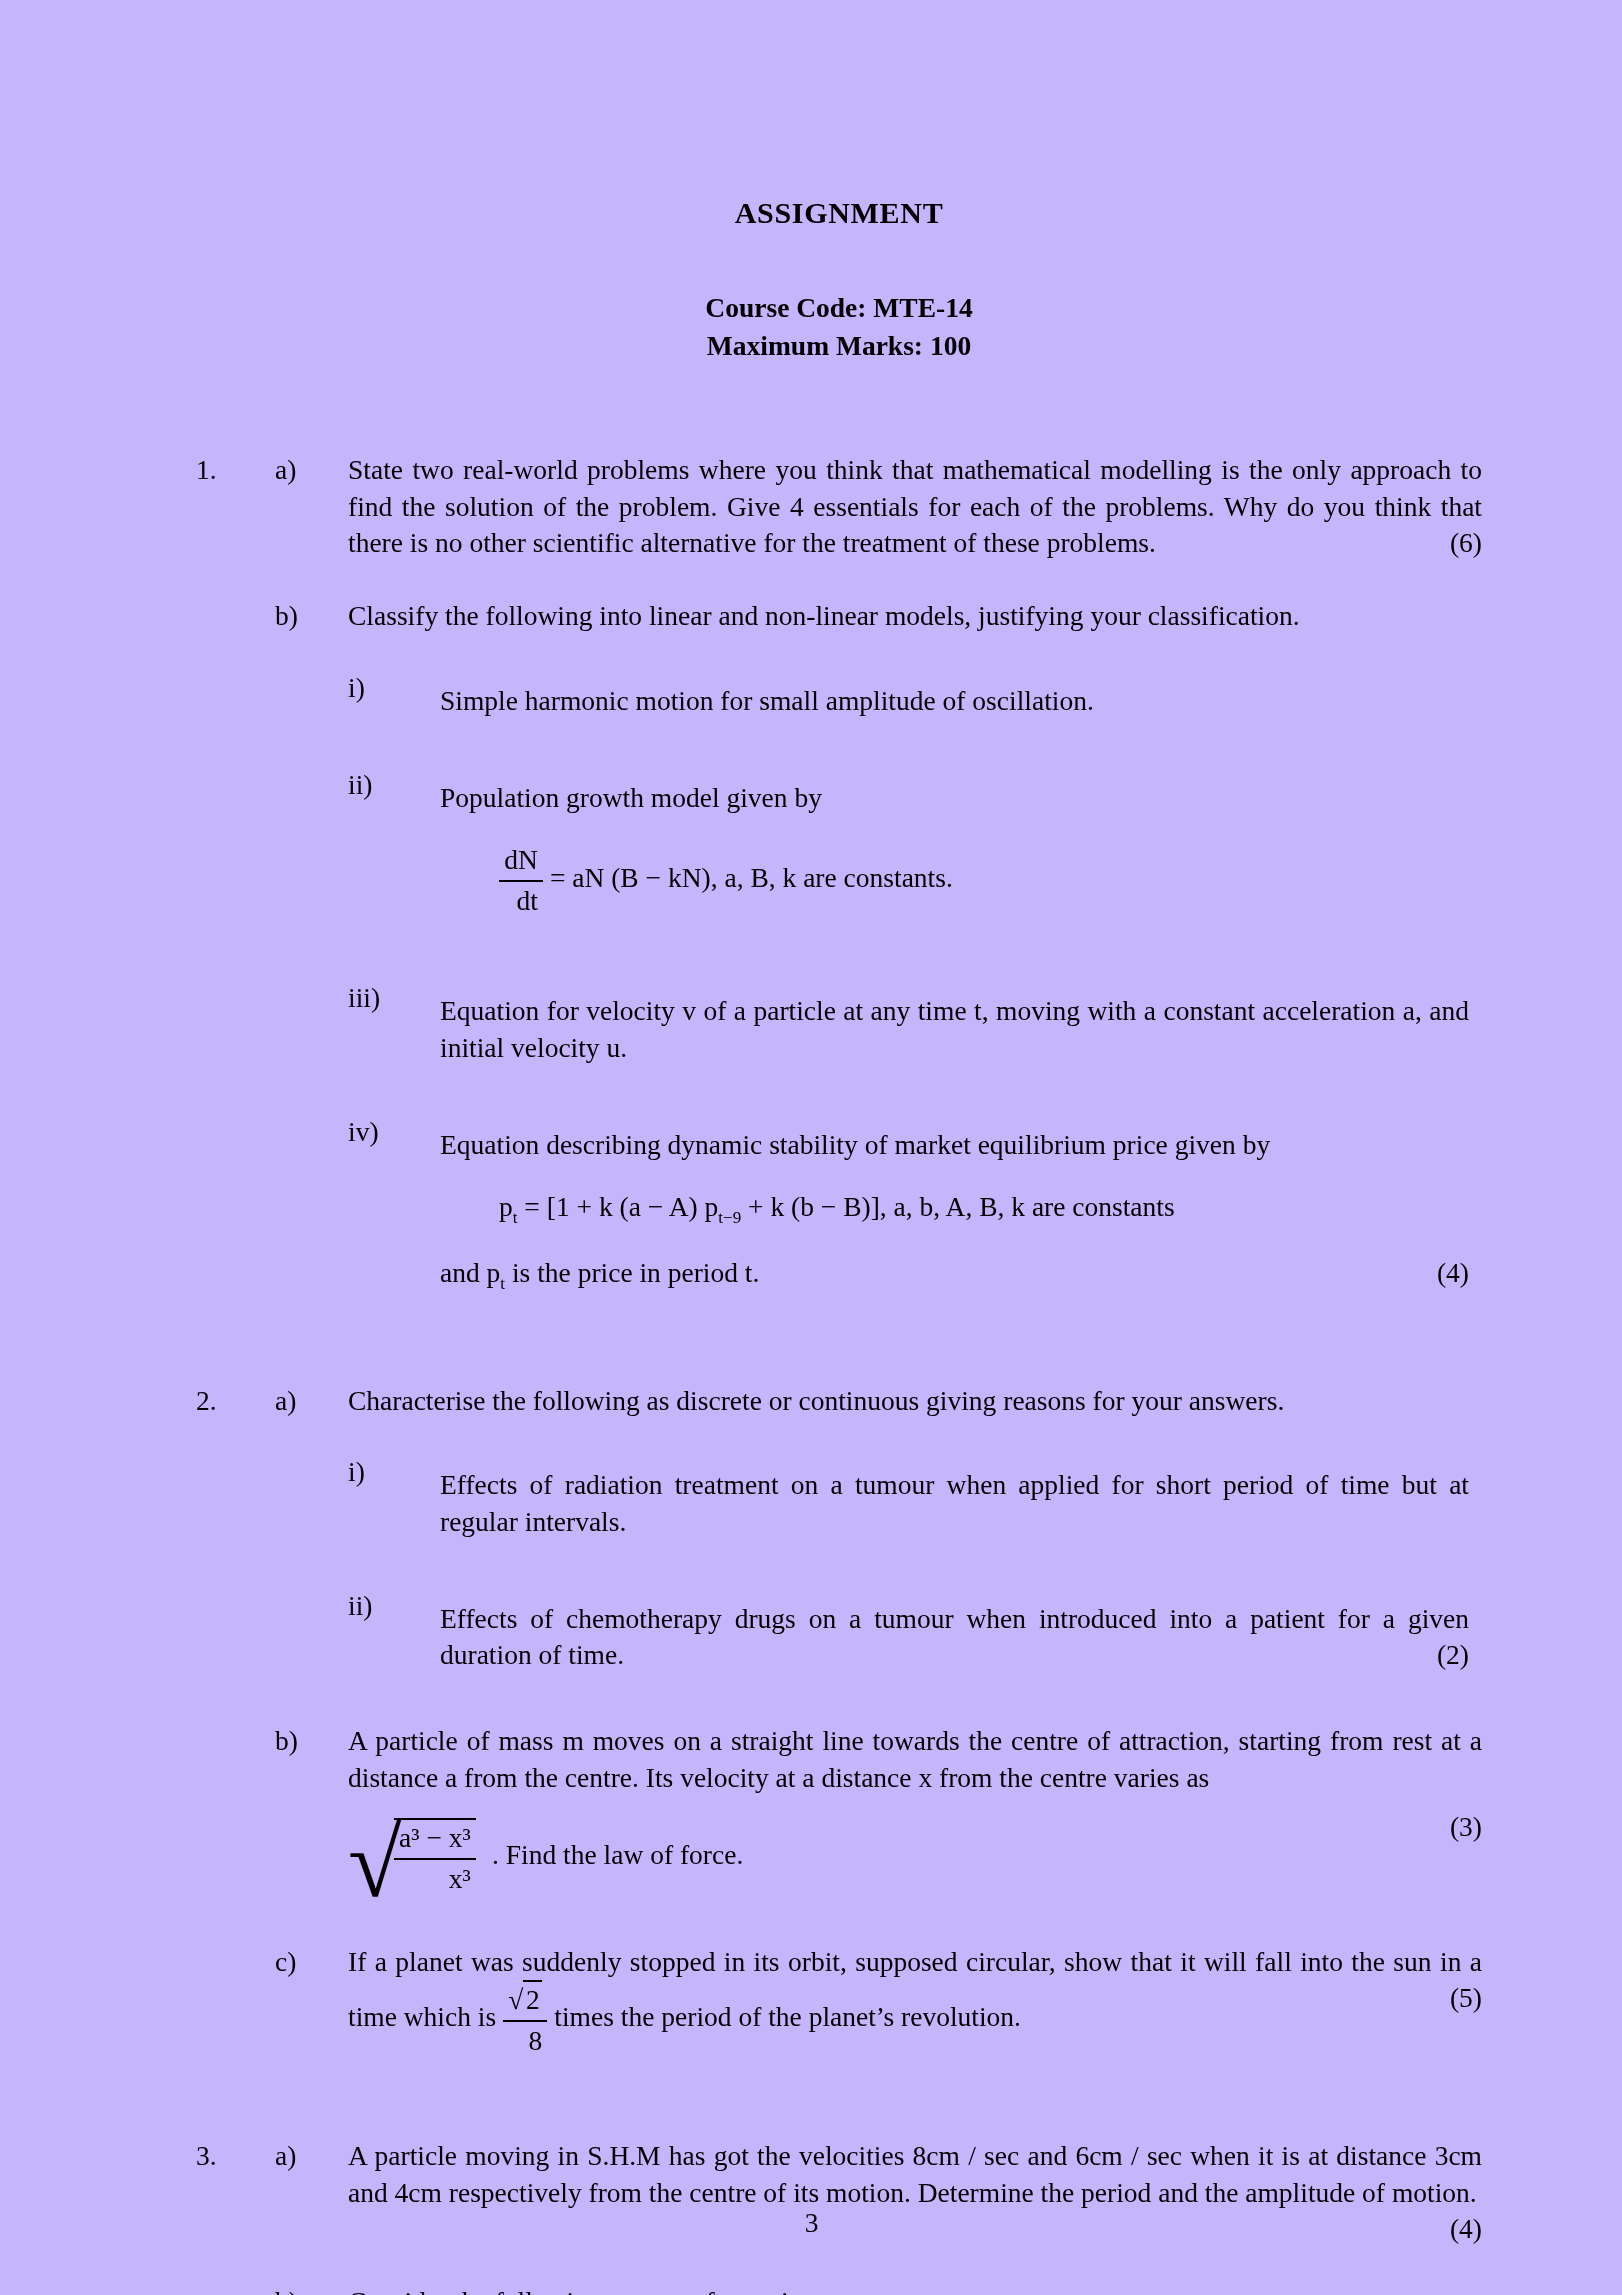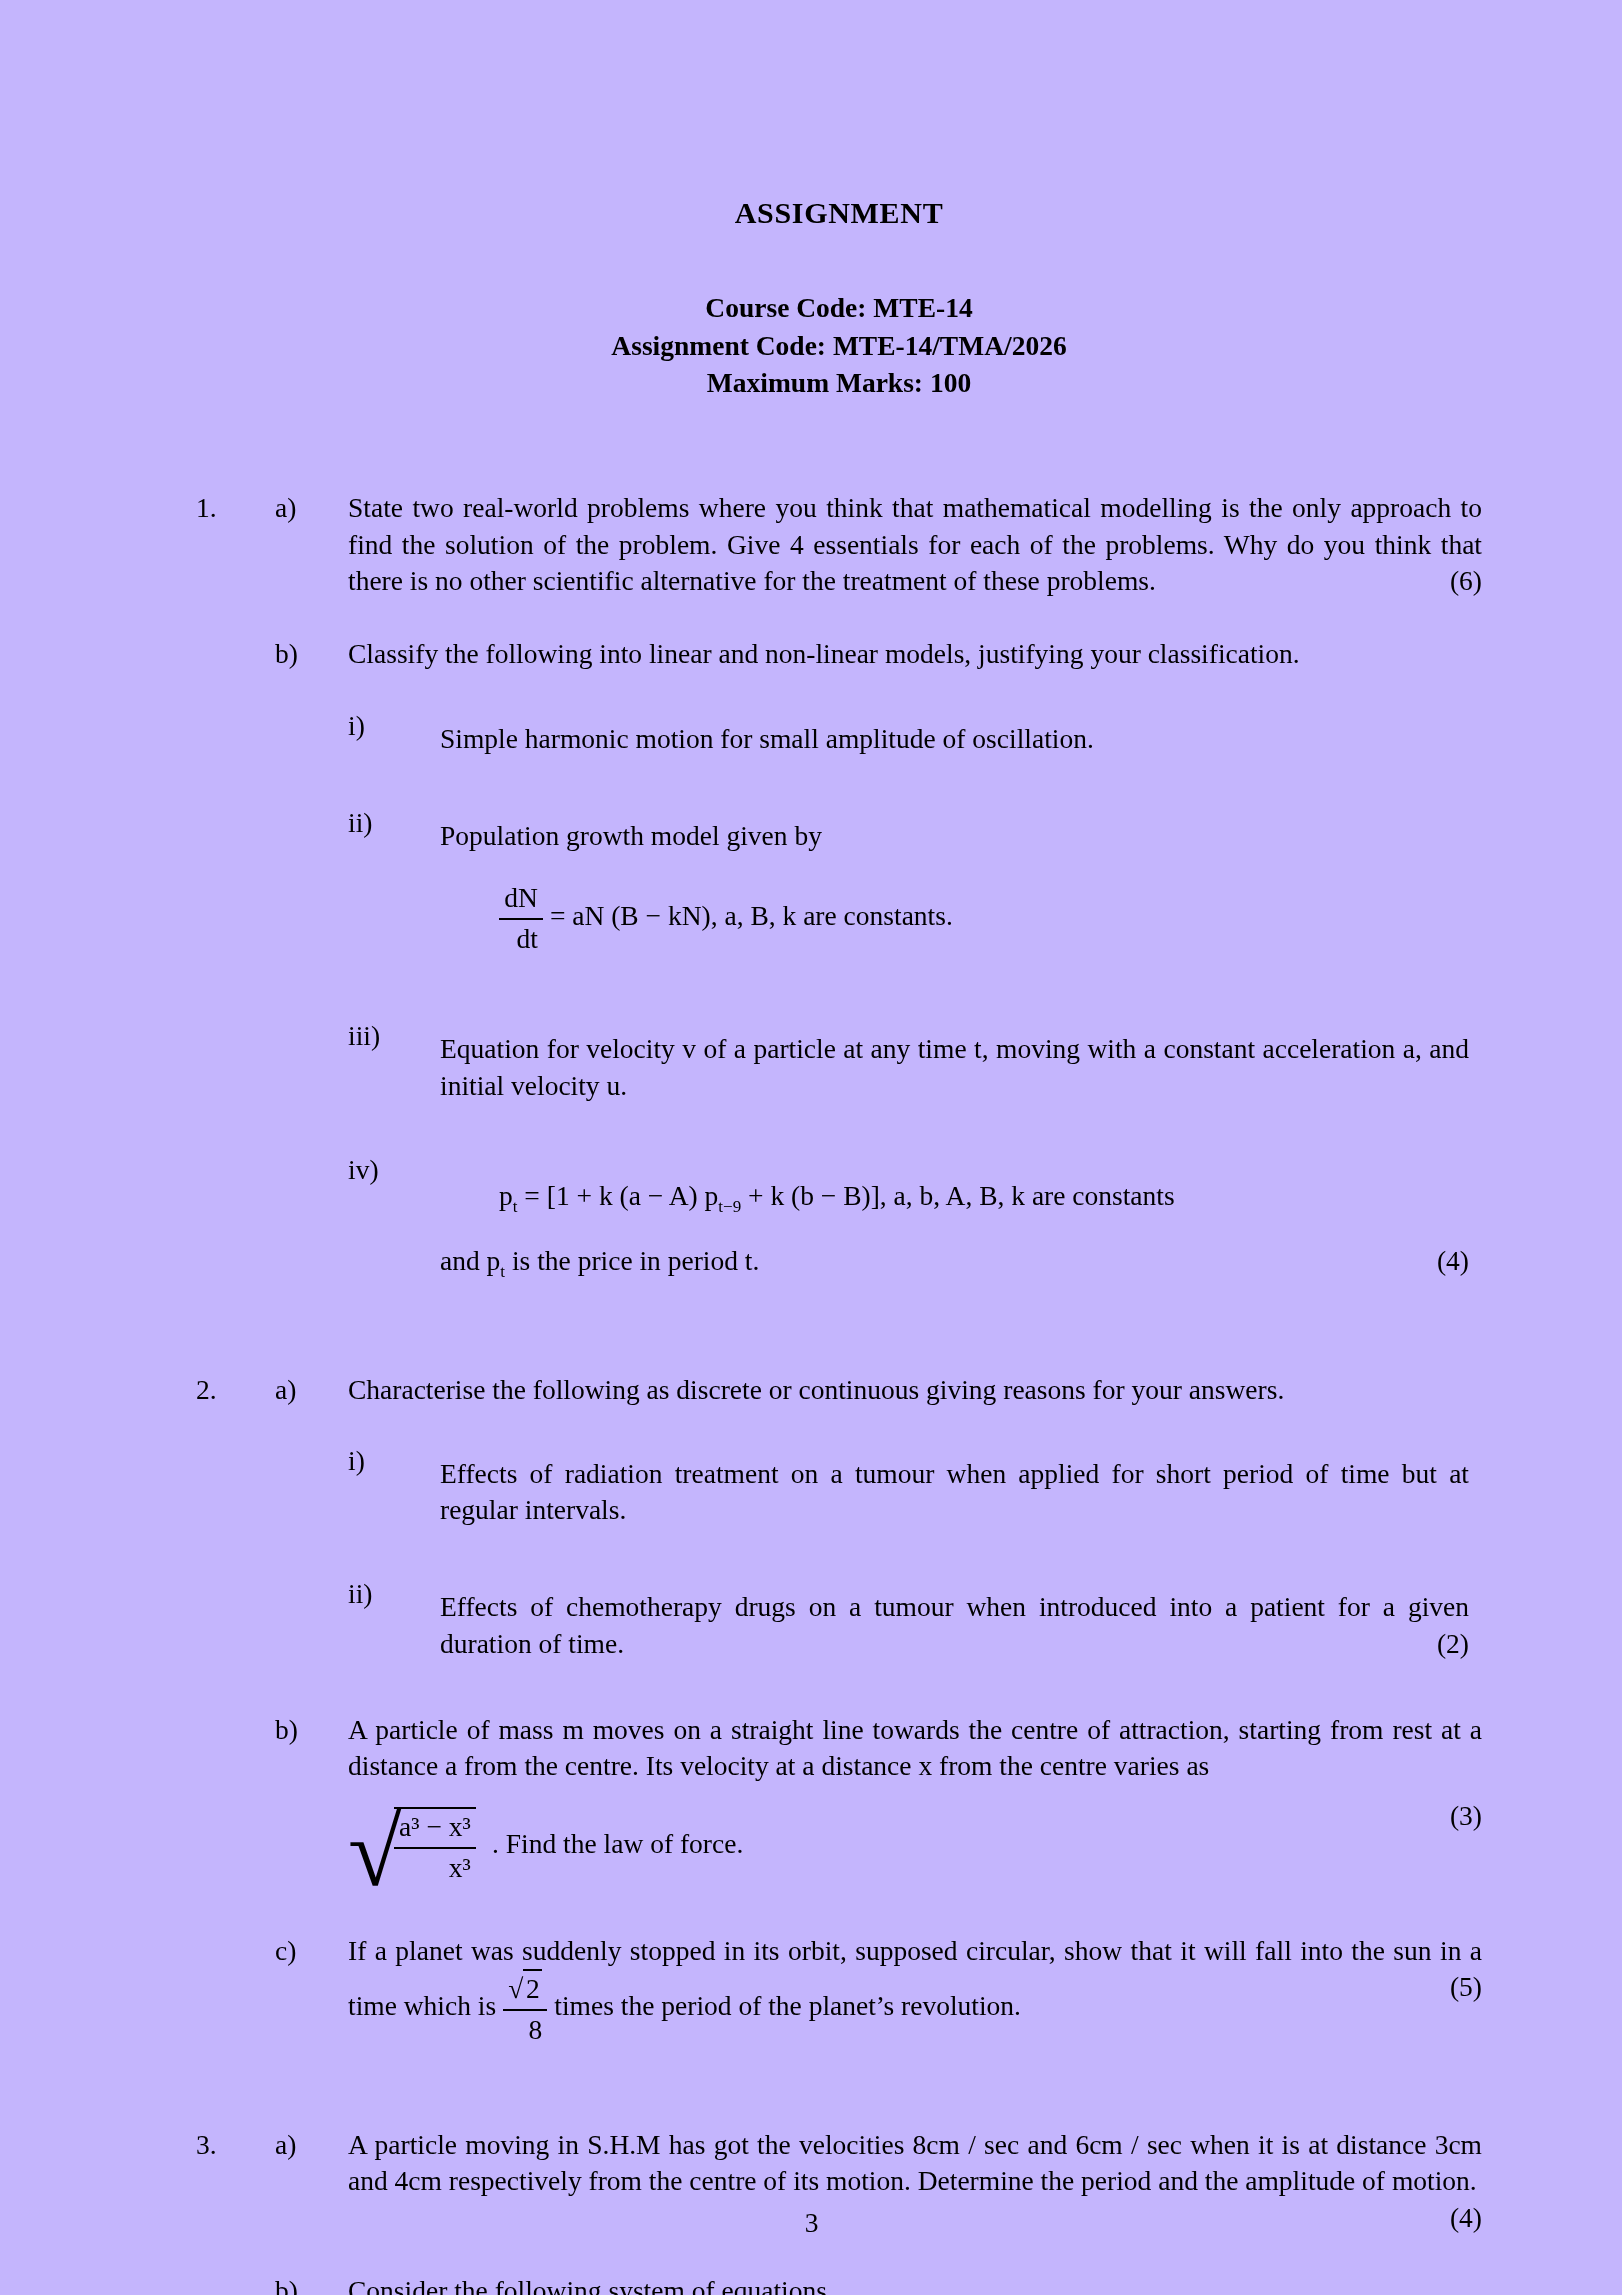--- a/index.html
+++ b/index.html
@@ -72,21 +72,20 @@
 </style>
 </head>
 <body>
 
 <div class="page">
 
   <h1 class="title">ASSIGNMENT</h1>
 
   <div class="header">
     <div>Course Code: MTE-14</div>
-    <div>Assignment Code: MTE-14/TMA/2026</div>
     <div>Maximum Marks: 100</div>
   </div>
 
   <div class="q first">
     <div class="qnum">1.</div>
     <div class="qbody">
 
       <div class="part">
         <div class="plabel">a)</div>
         <div class="ptext">
@@ -120,20 +119,21 @@
           <div class="sub">
             <div class="slabel">iii)</div>
             <div class="stext">
                 <p>Equation for velocity v of a particle at any time t, moving with a constant acceleration a, and initial velocity u.</p>
               </div>
           </div>
 
           <div class="sub">
             <div class="slabel">iv)</div>
             <div class="stext">
+              <p>Equation describing dynamic stability of market equilibrium price given by</p>
               <div class="formula">
                 <span>p</span><sub>t</sub><span> = [1 + k (a − A) p</span><sub>t−9</sub><span> + k (b − B)], a, b, A, B, k  are constants</span>
               </div>
               <p class="afterline"><span>and  p</span><sub>t</sub><span>  is the price in period t.</span><span class="marks">(4)</span></p>
             </div>
           </div>
 
         </div>
       </div>
 

